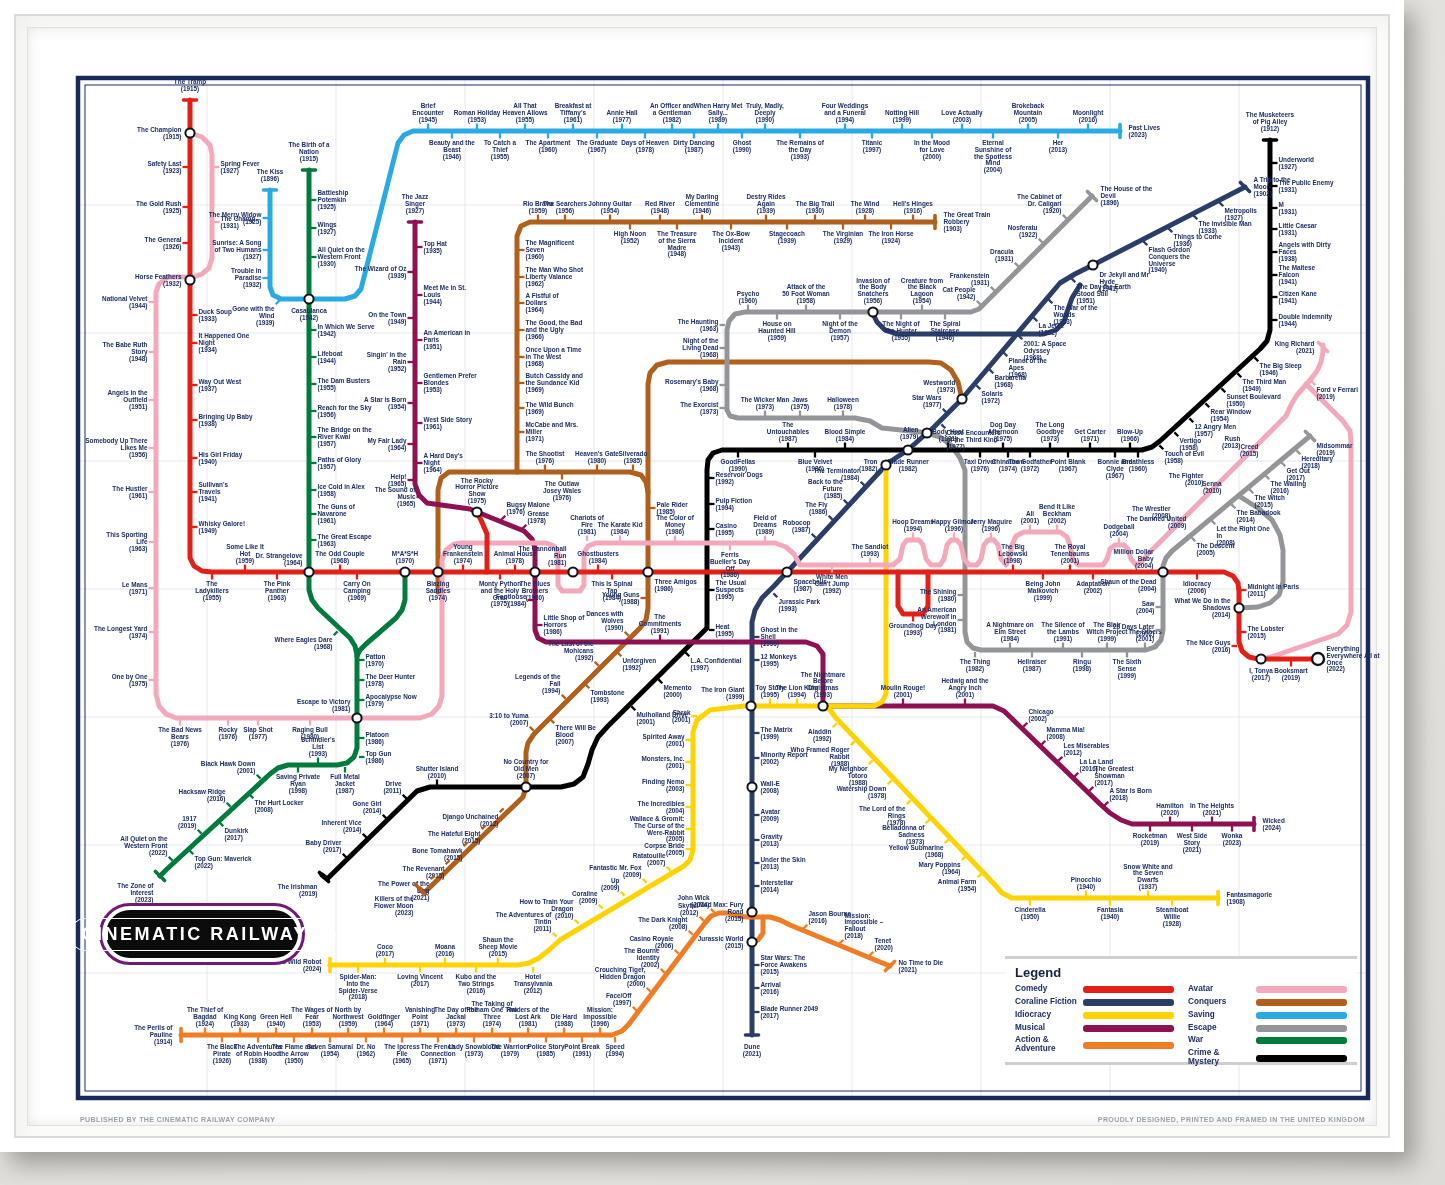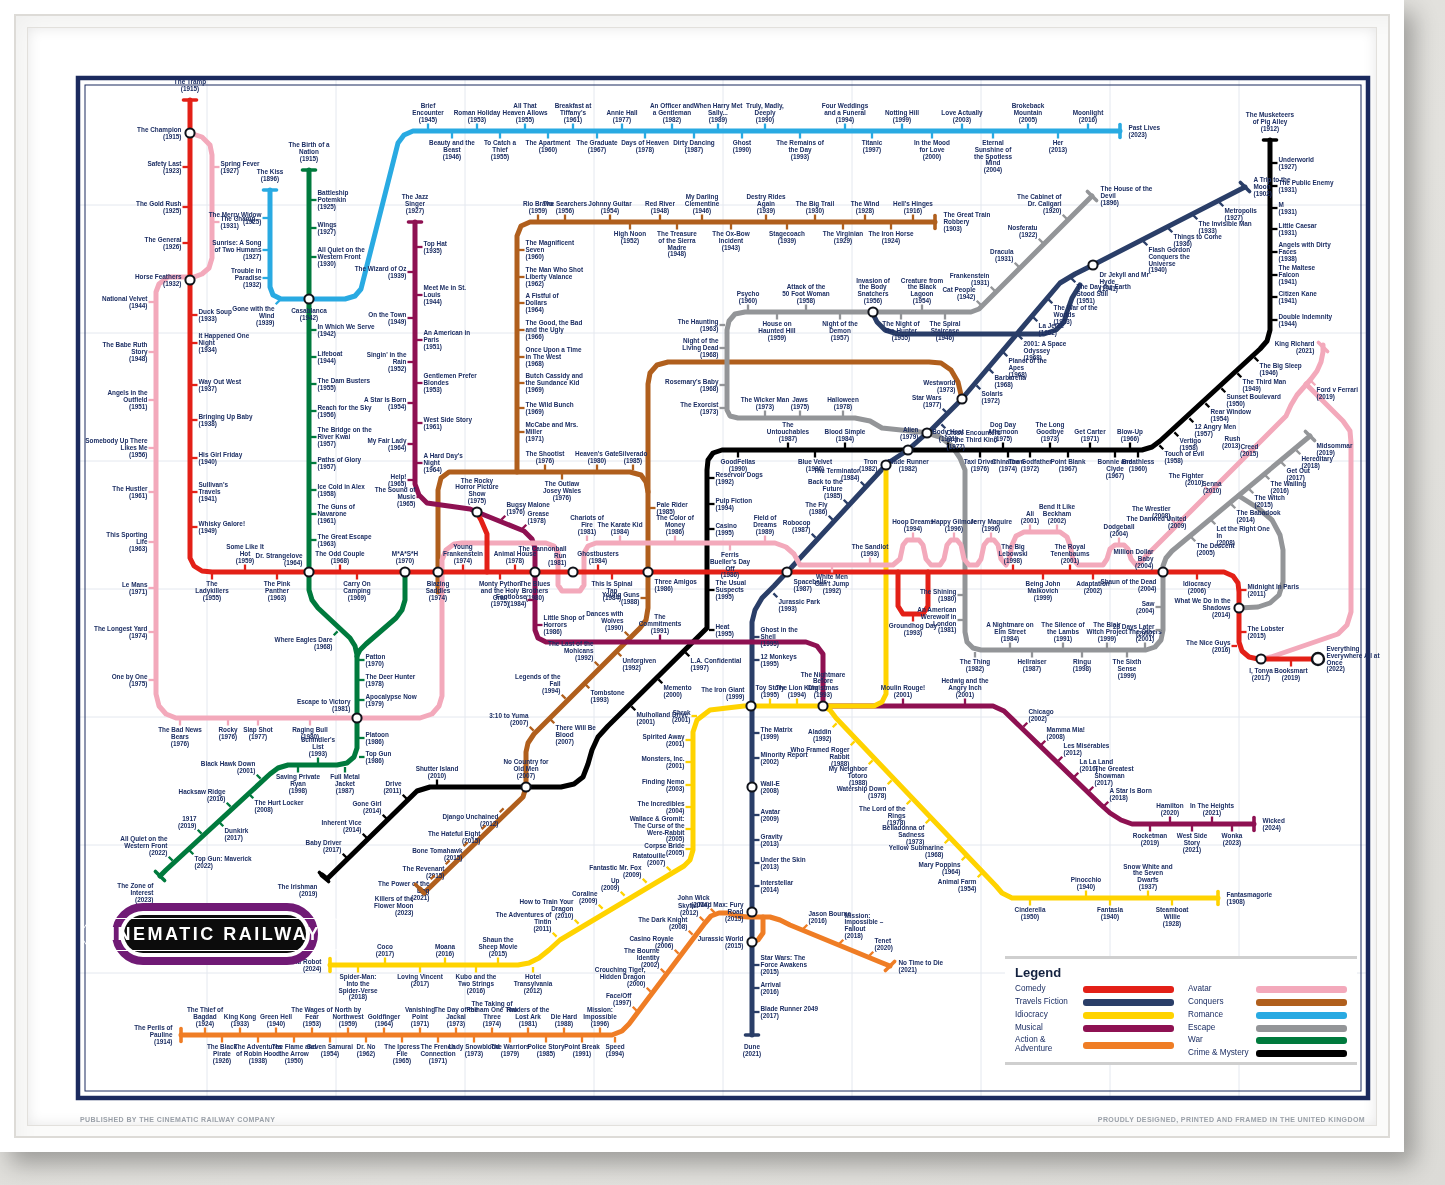--- a/index.html
+++ b/index.html
@@ -4,29 +4,29 @@
 <style>
   html,body{margin:0;padding:0;}
   body{width:1445px;height:1185px;position:relative;overflow:hidden;background:#cfcecb;font-family:"Liberation Sans",sans-serif;}
   .wall{position:absolute;inset:0;background:linear-gradient(135deg,#d8d7d3 0%,#e3e2de 60%,#dcdbd7 100%);}
   .frame{position:absolute;left:0;top:0;width:1404px;height:1152px;background:#fbfbfa;
     box-shadow:inset 0 0 0 14px #ffffff,inset 0 0 0 16px #dddbd7,inset 20px 20px 28px rgba(0,0,0,.05),10px 12px 22px rgba(0,0,0,.30);}
   .poster{position:absolute;left:28px;top:28px;width:1348px;height:1097px;background:#ffffff;
     box-shadow:inset 0 0 14px rgba(0,0,0,.10),0 0 0 1px #e2e0dc;}
   svg.map{position:absolute;left:0;top:0;width:1445px;height:1185px;}
   .station-label{fill:#1c2e63;font-weight:bold;font-size:6.4px;font-family:"Liberation Sans",sans-serif;}
-  .roundel{position:absolute;left:112px;top:903px;width:206px;height:62px;border:8px solid #701a75;border-radius:34px;background:#fff;box-sizing:border-box;padding:4px;}
+  .roundel{position:absolute;left:99px;top:903px;width:206px;height:62px;border:3px solid #701a75;border-radius:34px;background:#fff;box-sizing:border-box;padding:4px;}
   .roundel-mid{width:100%;height:100%;background:#0c0c0c;border-radius:26px;display:flex;align-items:center;justify-content:center;box-sizing:border-box;}
   .roundel-in{border:1.5px solid #fff;border-radius:21px;padding:5px 12px;color:#fff;font-size:18px;font-weight:bold;letter-spacing:2.5px;white-space:nowrap;}
   .legend{position:absolute;left:1005px;top:956px;width:352px;height:109px;background:#fff;border-top:3px solid #cfcfcf;border-bottom:3px solid #cfcfcf;box-sizing:border-box;padding:6px 10px 4px 10px;}
   .legend-title{font-size:13px;font-weight:bold;color:#13213f;margin-bottom:5px;}
   .legend-cols{display:flex;gap:14px;}
   .legend-col{flex:1;display:flex;flex-direction:column;gap:4px;}
   .legend-row{display:flex;align-items:center;}
-  .llabel{width:64px;font-size:8.2px;font-weight:normal;color:#1c2e63;line-height:1.08;}
+  .llabel{width:64px;font-size:8.2px;font-weight:bold;color:#1c2e63;line-height:1.08;}
   .lbar{flex:1;height:7px;border-radius:3px;margin-left:4px;}
   .footer{position:absolute;top:1116px;font-size:7px;letter-spacing:.4px;color:#9aa0a8;font-weight:bold;}
   .footer.left{left:80px;}
   .footer.right{right:80px;text-align:right;}
 </style>
 </head>
 <body>
 
 <div class="wall"></div>
 <div class="frame"></div>
@@ -1774,21 +1774,21 @@
 
 <div class="legend">
   <div class="legend-title">Legend</div>
   <div class="legend-cols">
     <div class="legend-col" id="lcol0">
         <div class="legend-row">
           <span class="llabel">Comedy</span>
           <span class="lbar" style="background: rgb(227, 32, 23);"></span>
         </div>
         <div class="legend-row">
-          <span class="llabel">Travels Fiction</span>
+          <span class="llabel">Coraline Fiction</span>
           <span class="lbar" style="background: rgb(42, 62, 104);"></span>
         </div>
         <div class="legend-row">
           <span class="llabel">Idiocracy</span>
           <span class="lbar" style="background: rgb(255, 211, 0);"></span>
         </div>
         <div class="legend-row">
           <span class="llabel">Musical</span>
           <span class="lbar" style="background: rgb(142, 17, 82);"></span>
         </div>
@@ -1800,21 +1800,21 @@
     <div class="legend-col" id="lcol1">
         <div class="legend-row">
           <span class="llabel">Avatar</span>
           <span class="lbar" style="background: rgb(243, 169, 187);"></span>
         </div>
         <div class="legend-row">
           <span class="llabel">Conquers</span>
           <span class="lbar" style="background: rgb(176, 95, 29);"></span>
         </div>
         <div class="legend-row">
-          <span class="llabel">Romance</span>
+          <span class="llabel">Saving</span>
           <span class="lbar" style="background: rgb(41, 170, 226);"></span>
         </div>
         <div class="legend-row">
           <span class="llabel">Escape</span>
           <span class="lbar" style="background: rgb(147, 149, 152);"></span>
         </div>
         <div class="legend-row">
           <span class="llabel">War</span>
           <span class="lbar" style="background: rgb(0, 122, 61);"></span>
         </div>

